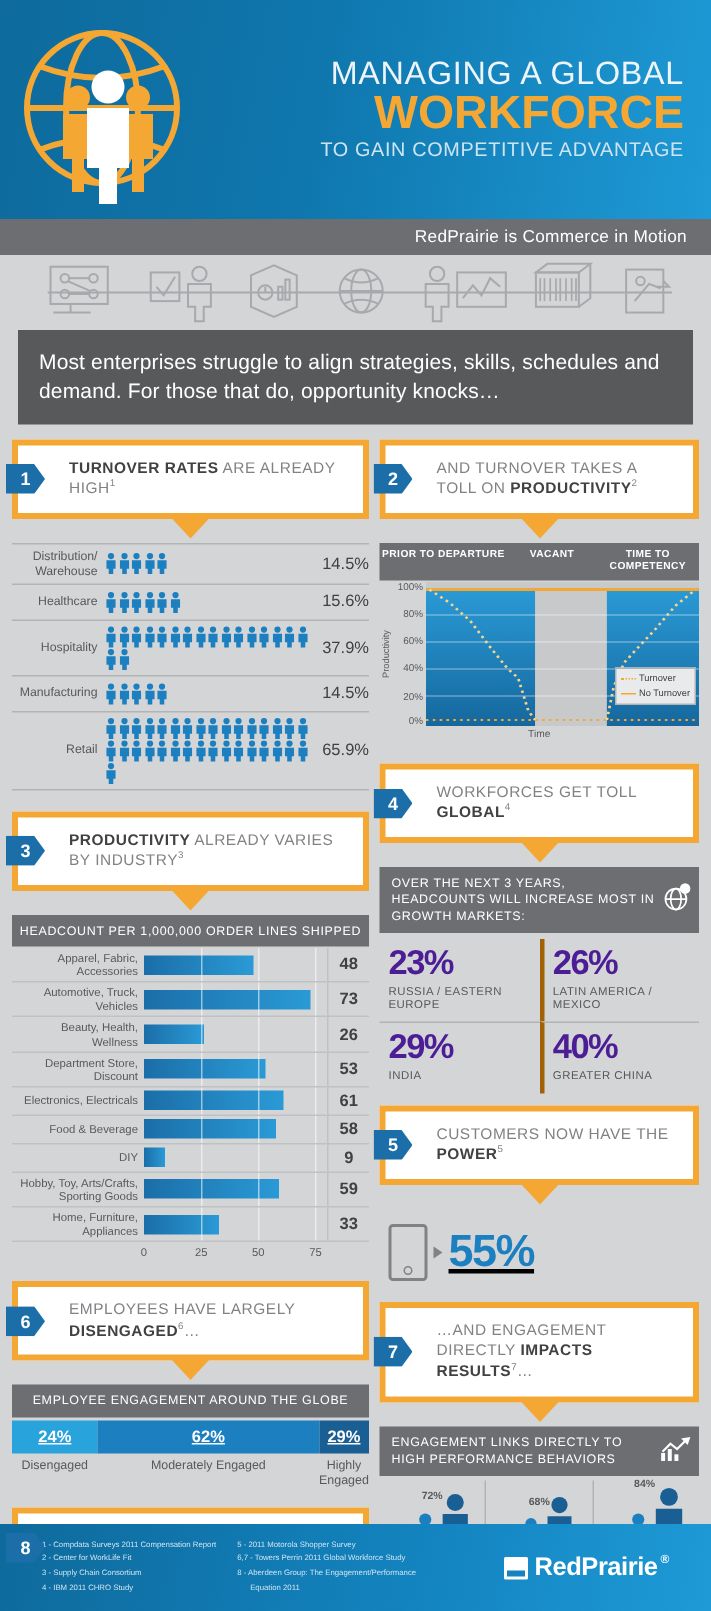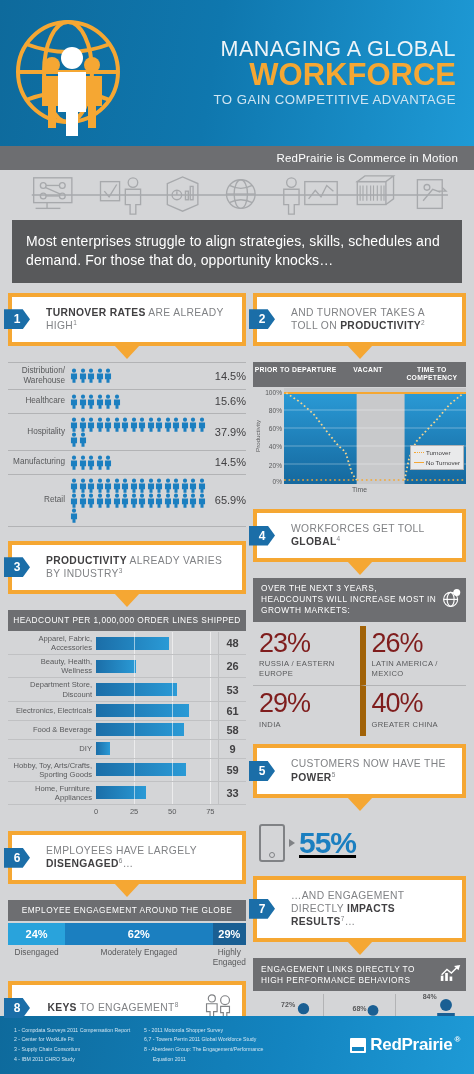--- a/index.html
+++ b/index.html
@@ -115,54 +115,54 @@
   .hcaxis { display:flex; }
   .hcaxis .sp { width:88px; flex:none;}
   .hcaxis .ticks { flex:1; position:relative; height:14px; font-size:7.5px; color:#58595b;}
   .hcaxis .ticks span { position:absolute; top:2px; transform:translateX(-50%);}
   .hcaxis .sp2 { width:28px; flex:none;}
   .gridline { position:absolute; top:0; bottom:0; width:1px; background:rgba(255,255,255,.55);}
 
   
   .pctgrid { display:flex; flex-wrap:wrap; margin-top:4px;}
   .pcell { width:50%; padding:5px 6px 7px 6px; }
-  .pcell.bl { border-left:6px solid #a16207;}
+  .pcell.bl { border-left:3px solid #a16207;}
   .pcell.bt { border-top:1px solid #b2b3b5;}
-  .pbig { font-size:27px; font-weight:400; color:#7f1d1d; line-height:.95; letter-spacing:-1px;}
+  .pbig { font-size:23px; font-weight:700; color:#4c1d95; line-height:.95; letter-spacing:-1px;}
   .psml { font-size:7.6px; color:#58595b; letter-spacing:.35px; line-height:1.25; margin-top:3px;}
 
   
   .power { display:flex; align-items:center; padding:10px 4px 8px 6px; gap:4px;text-decoration:underline;}
   .phone { width:26px; height:38px; border:2px solid #808285; border-radius:3px; position:relative; flex:none;}
   .phone:after{ content:""; position:absolute; left:50%; bottom:2px; transform:translateX(-50%); width:4px;height:4px;border:1px solid #808285;border-radius:50%;}
   .arrow-r { width:0;height:0;border-top:4px solid transparent;border-bottom:4px solid transparent;border-left:6px solid #808285; flex:none;}
   .p55 { font-size:30px; font-weight:700; color:#1b7fc0; letter-spacing:-1px; line-height:1;}
   .p55txt { font-size:7.6px; color:#58595b; line-height:1.3;}
 
   
   .engbar { display:flex; margin-top:2px; height:22px;}
-  .engbar div { display:flex; align-items:center; justify-content:center; color:#fff; font-size:11px; font-weight:700;}
+  .engbar div { display:flex; align-items:center; justify-content:center; color:#fff; font-size:11px; font-weight:700;text-decoration:underline;}
   .englabels { display:flex; font-size:8.3px; color:#58595b; padding-top:2px;}
   .englabels div { text-align:center;}
 
   
   .impact { display:flex; margin-top:3px;}
   .igroup { flex:1; padding:0 2px; border-right:1px solid #b2b3b5;}
   .igroup:last-child { border-right:none;}
   .ifigs { display:flex; align-items:flex-end; justify-content:center; height:54px; gap:2px;}
   .ifig { position:relative; display:flex; flex-direction:column; align-items:center; justify-content:flex-end;}
   .ifig .lbl { font-size:7px; color:#58595b; font-weight:700; position:absolute; top:-1px; left:-13px; }
   .iquote { font-size:7.6px; color:#58595b; line-height:1.25; padding:3px 2px 0 3px;}
   .iquote b { color:#414042; font-weight:700;}
 
   
   .footer {
     position:absolute; left:0; bottom:0; width:474px; height:58px;
     background: linear-gradient(100deg,#0e6a9c 0%, #1384c0 60%, #1e9ad6 100%);
-    display:flex; align-items:center; padding: 0 14px;
+    display:flex; align-items:center; padding: 0 28px;
   }
   .cites { display:flex; gap:14px; font-size:5.2px; color:#cfe4f1; line-height:1.85; flex:1;}
   .brand { display:flex; align-items:center; gap:4px; color:#fff; font-size:17px; font-weight:700; letter-spacing:-.3px;}
   .brandmark { width:16px; height:15px; background:#fff; position:relative; border-radius:1px; flex:none;}
   .brandmark:after{content:"";position:absolute;left:2px;right:2px;bottom:2px;height:4px;background:#1384c0;}
 </style>
 </head>
 <body>
 
 <div class="page">
@@ -587,20 +587,30 @@
       <div class="hc">
         <div class="hcrow">
           <div class="hclabel">Apparel, Fabric, Accessories</div>
           <div class="hcbarwrap">
               <div class="hcbar" style="width: 60%;"></div>
               <div class="gridline" style="left: 31.25%;"></div>
               <div class="gridline" style="left: 62.5%;"></div>
               <div class="gridline" style="left: 93.75%;"></div>
             </div>
           <div class="hcval">48</div>
+        </div>
+        <div class="hcrow">
+          <div class="hclabel">Automotive, Truck, Vehicles</div>
+          <div class="hcbarwrap">
+              <div class="hcbar" style="width: 91.25%;"></div>
+              <div class="gridline" style="left: 31.25%;"></div>
+              <div class="gridline" style="left: 62.5%;"></div>
+              <div class="gridline" style="left: 93.75%;"></div>
+            </div>
+          <div class="hcval">73</div>
         </div>
         <div class="hcrow">
           <div class="hclabel">Beauty, Health, Wellness</div>
           <div class="hcbarwrap">
               <div class="hcbar" style="width: 32.5%;"></div>
               <div class="gridline" style="left: 31.25%;"></div>
               <div class="gridline" style="left: 62.5%;"></div>
               <div class="gridline" style="left: 93.75%;"></div>
             </div>
           <div class="hcval">26</div>

